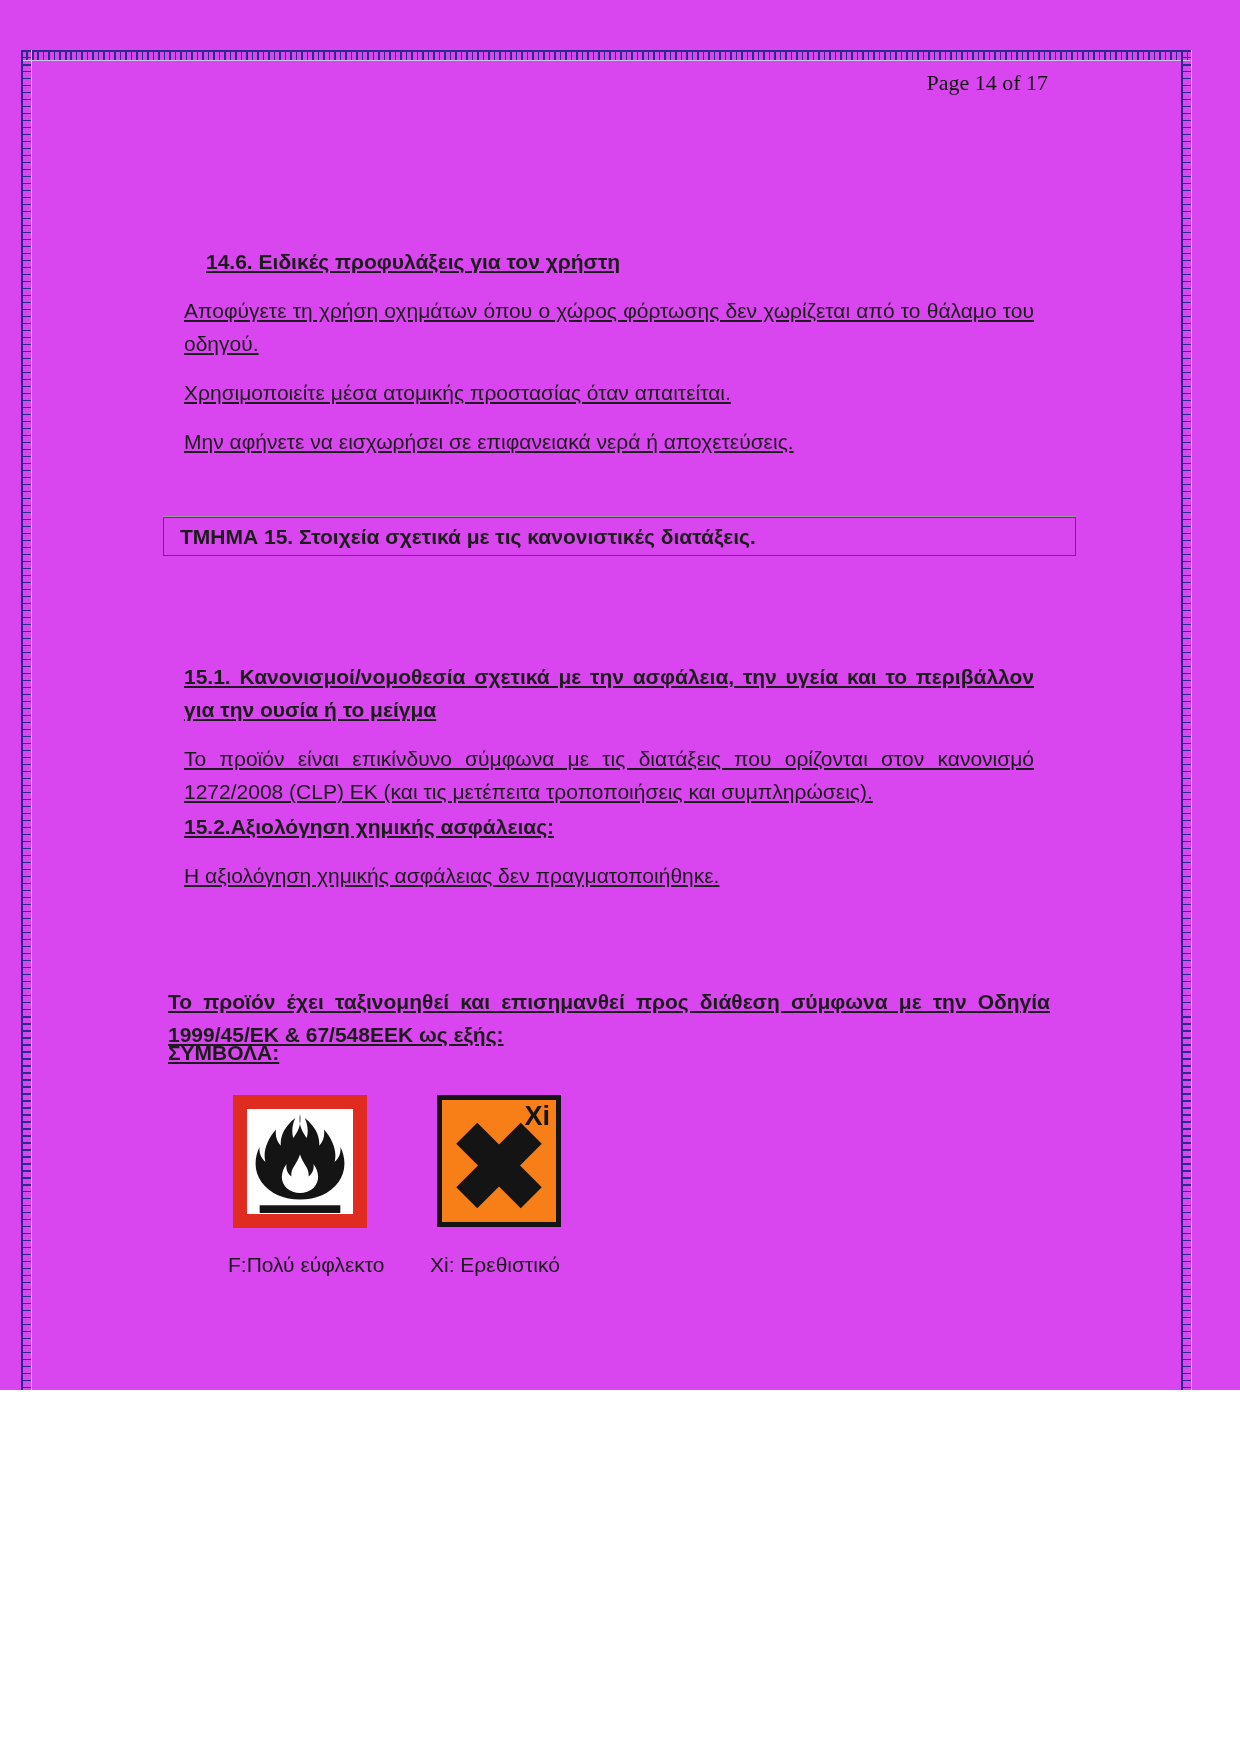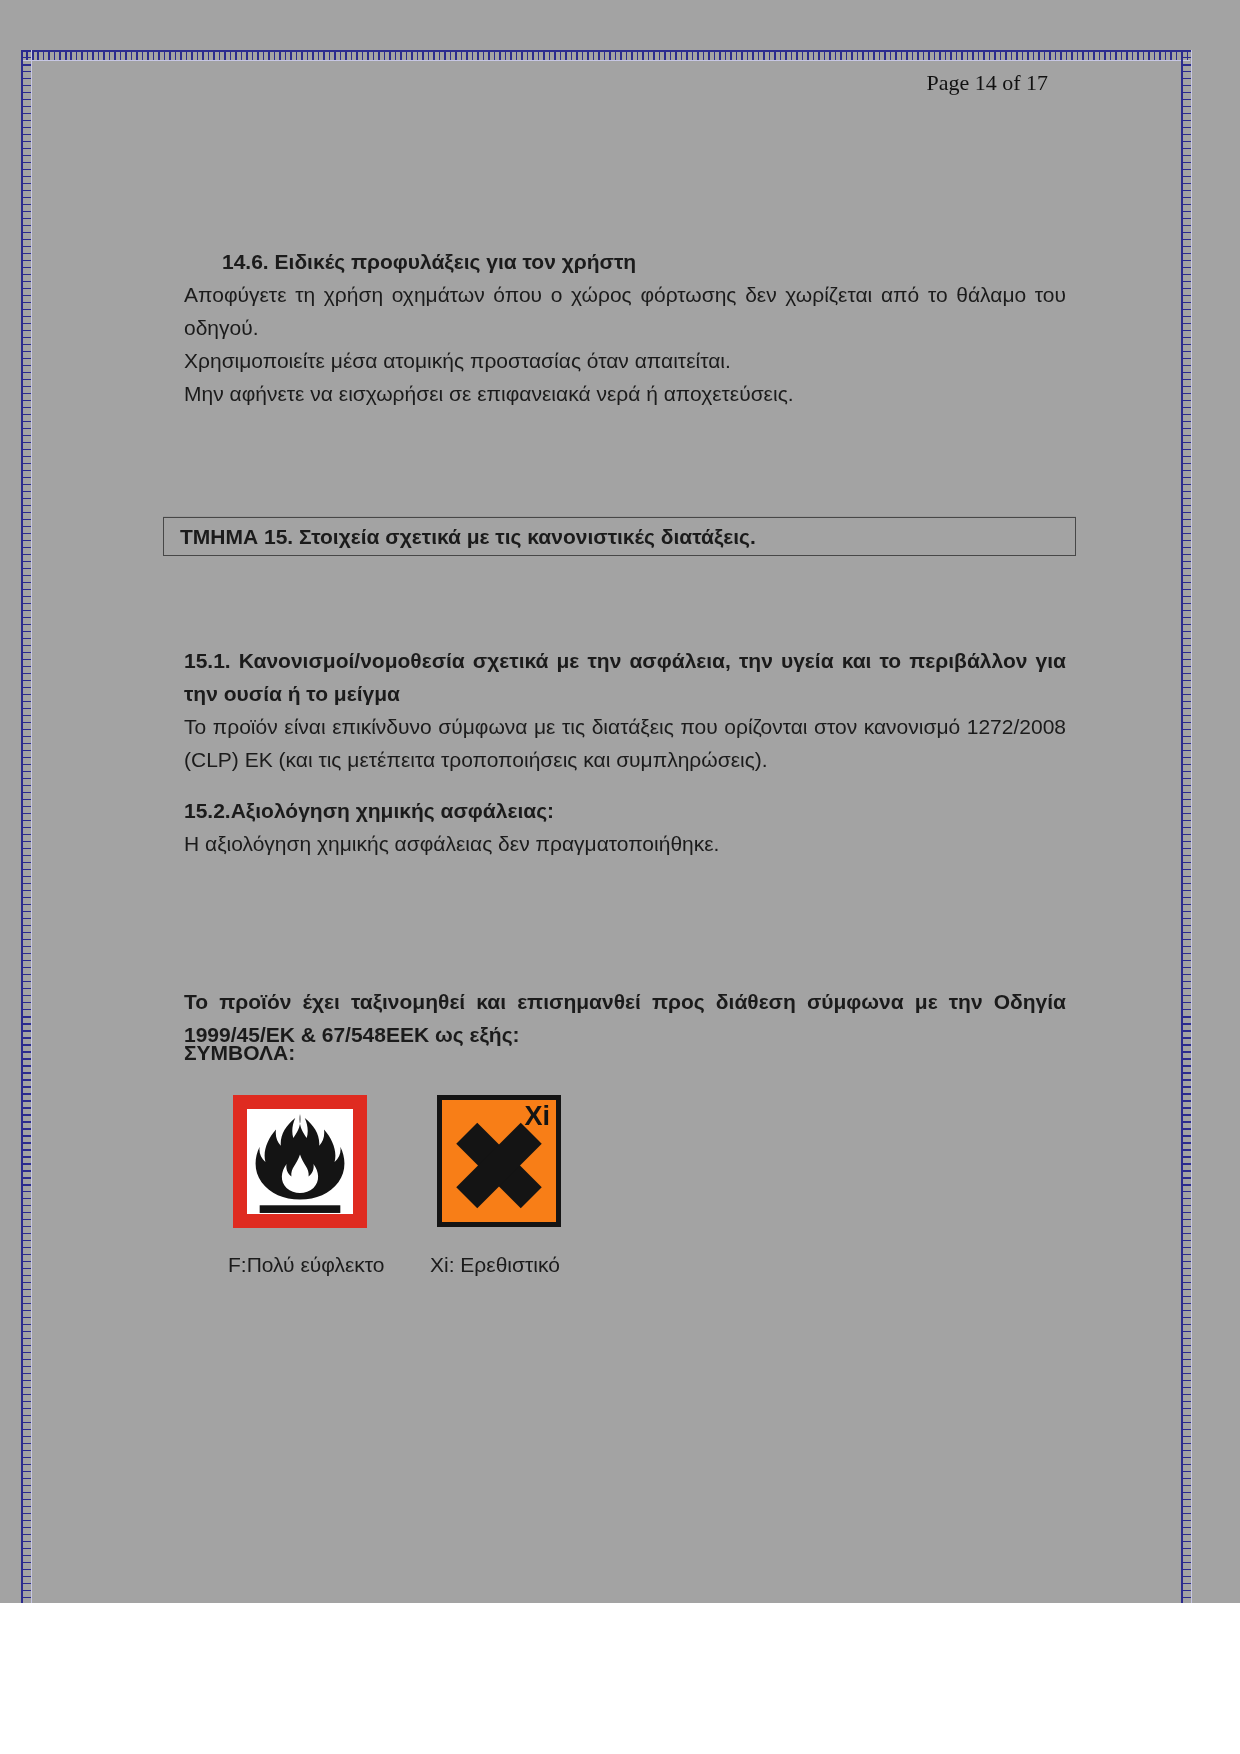--- a/index.html
+++ b/index.html
@@ -1,17 +1,17 @@
 <!DOCTYPE html>
 <html><head>
 <meta charset="utf-8">
 <style>
   html,body{margin:0;padding:0;background:#fff;}
   #page{
-    position:relative;width:1240px;height:1603px;background:#a3a3a3;
+    position:relative;width:1240px;height:1390px;background:#d946ef;
     font-family:"Liberation Sans",sans-serif;color:#1b1b1b;overflow:hidden;
   }
   
   .border-h{
     position:absolute;left:21px;width:1169px;height:8px;
     background-image:repeating-linear-gradient(90deg,#2b2b8e 0 1.5px,rgba(0,0,0,0) 1.5px 5.5px);
     border-top:2px solid #2b2b8e;border-bottom:1px solid #c7c7e4;
   }
   .border-v{
     position:absolute;top:50px;height:1655px;width:8px;
@@ -22,24 +22,24 @@
   #border-bottom{top:1694px;}
   #border-left{left:21px;}
   #border-right{left:1181px;}
 
   .page-header{
     position:absolute;top:70px;right:192px;
     font-family:"Liberation Serif",serif;font-size:22px;color:#111;
   }
 
   .blk{
-    position:absolute;left:184px;width:882px;
-    font-size:21px;line-height:33px;text-align:justify;
+    position:absolute;left:168px;width:882px;
+    font-size:21px;line-height:33px;text-align:justify;text-decoration:underline;
   }
-  .blk p{margin:0;padding:0;text-align:justify;}
+  .blk p{margin:16px;padding:0;text-align:justify;}
   .bold{font-weight:bold;margin-top:39px;}
 
   #h146{top:245px;text-align:left;font-weight:bold;text-indent:38px;}
   #b146{top:278px;}
   #box15{
     top:517px;left:163px;width:879px;
     border:1px solid #474747;box-shadow:0 -1px 0 #9a9a9a;
     padding:2px 16px;font-weight:bold;text-align:left;
     position:absolute;font-size:21px;line-height:33px;
   }

